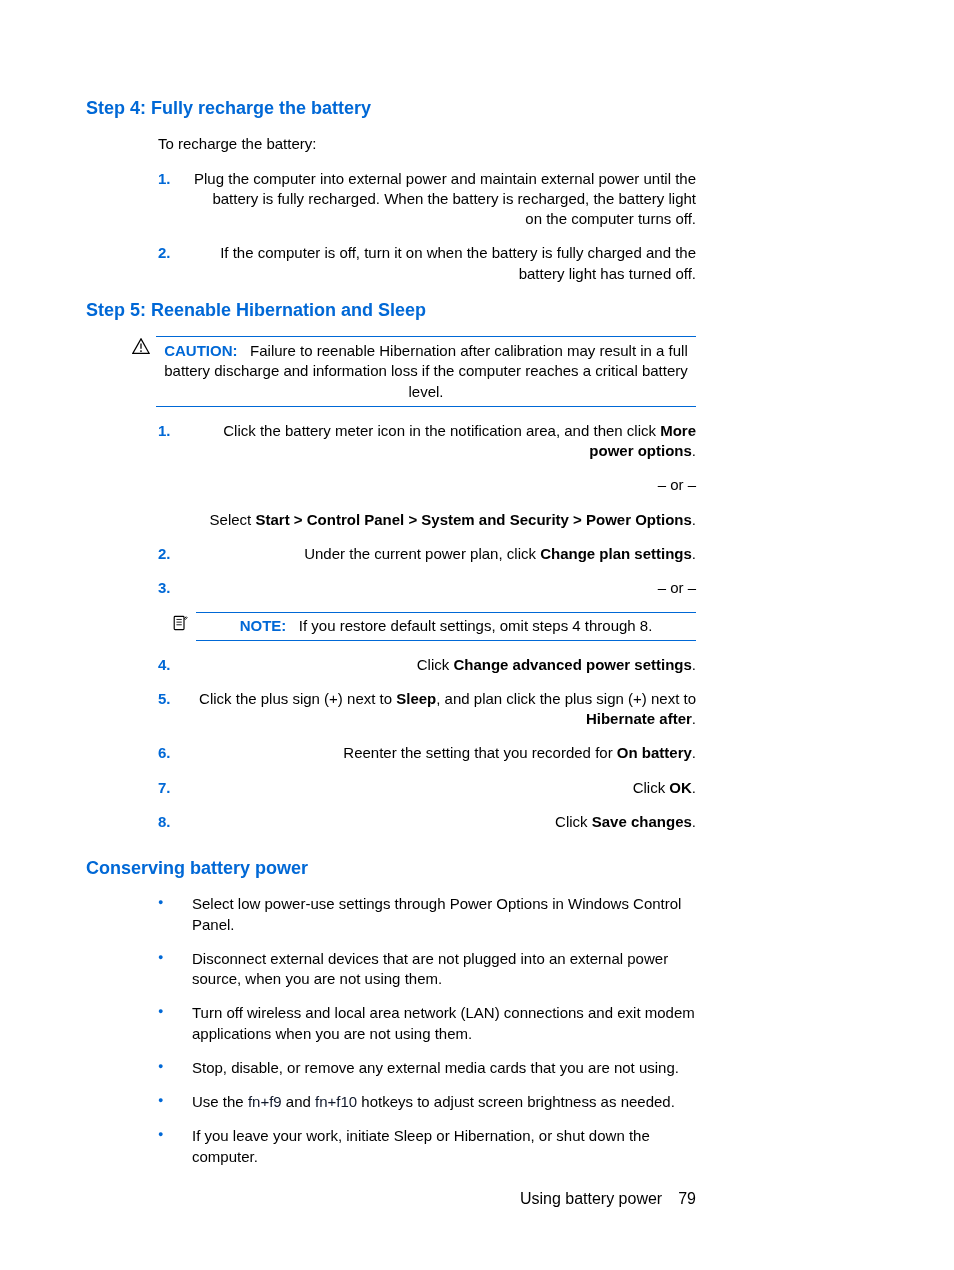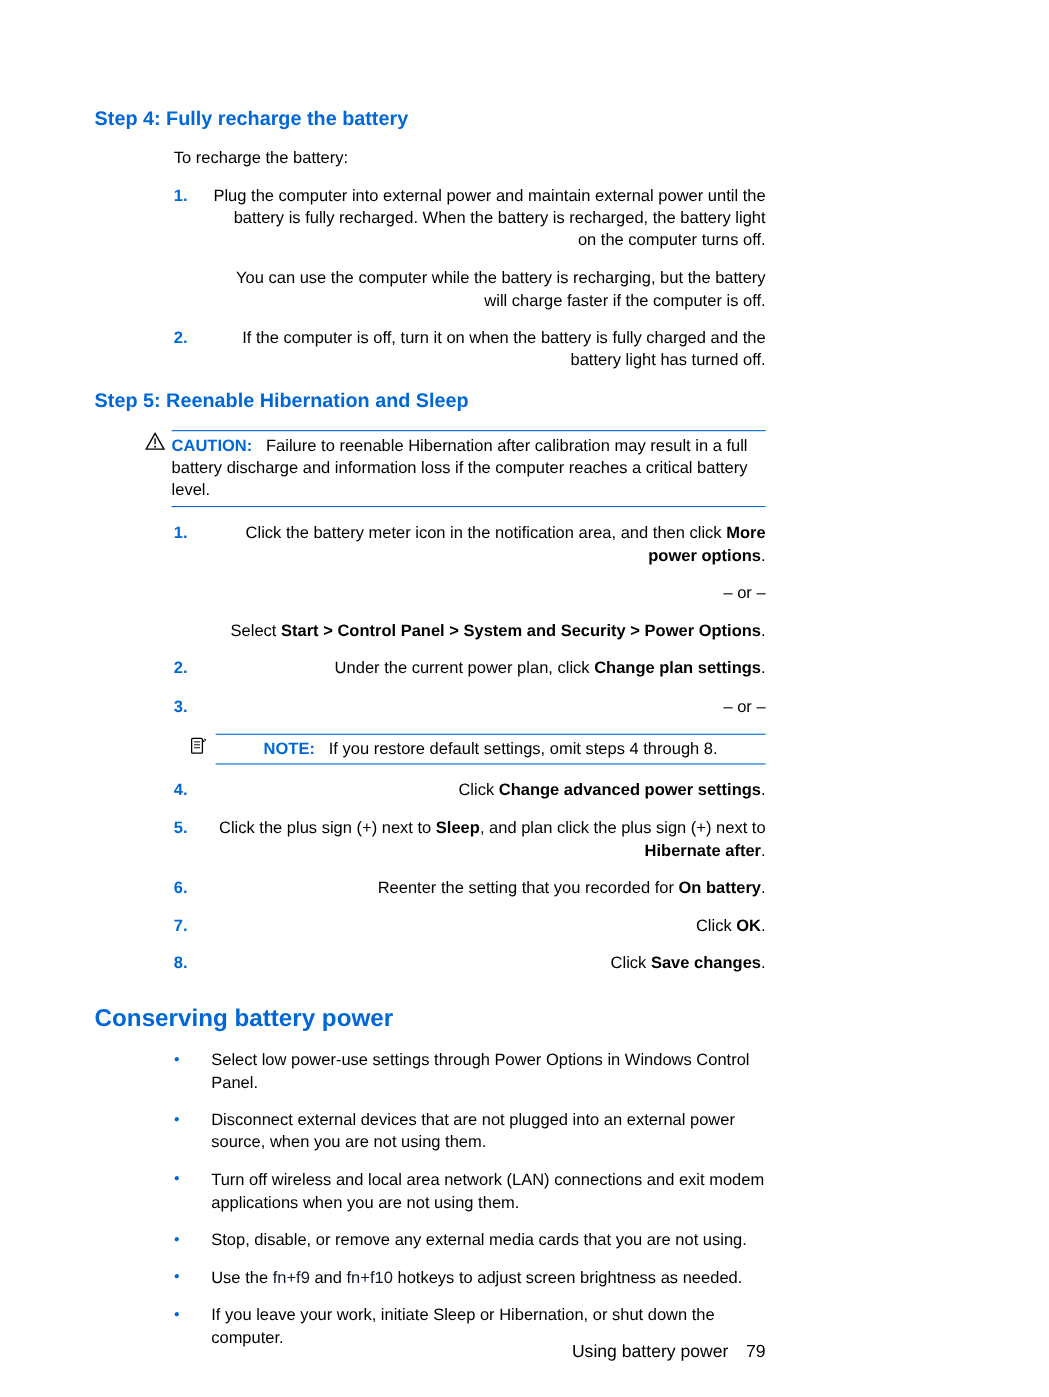--- a/index.html
+++ b/index.html
@@ -20,21 +20,21 @@
   }
   .h3 {
     color: #0068d6;
     font-weight: bold;
     font-size: 18px;
     margin: 0 0 14px 0;
   }
   .h2 {
     color: #0068d6;
     font-weight: bold;
-    font-size: 22px;
+    font-size: 18px;
     margin: 24px 0 14px 0;
   }
   .intro {
     margin: 0 0 14px 72px;
   }
   ol.numlist {
     list-style: none;
     margin: 0 0 0 72px;
     padding: 0;
   }
@@ -70,20 +70,21 @@
     color: #0068d6;
     position: absolute;
     left: 0;
     top: 2px;
     font-size: 9px;
   }
   .callout {
     margin: 10px 0 14px 46px;
     position: relative;
     padding-left: 24px;
+    text-align: center;
   }
   .callout .icon {
     position: absolute;
     left: 0;
     top: 2px;
     width: 18px;
     height: 16px;
   }
   .callout-body {
     border-top: 1px solid #0068d6;
@@ -123,21 +124,20 @@
 <body>
 
 <div class="page">
 
   <div class="h3">Step 4: Fully recharge the battery</div>
   <p class="intro">To recharge the battery:</p>
   <ol class="numlist">
     <li>
       <span class="num">1.</span>
       <p>Plug the computer into external power and maintain external power until the battery is fully recharged. When the battery is recharged, the battery light on the computer turns off.</p>
-      <p>You can use the computer while the battery is recharging, but the battery will charge faster if the computer is off.</p>
     </li>
     <li>
       <span class="num">2.</span>
       <p>If the computer is off, turn it on when the battery is fully charged and the battery light has turned off.</p>
     </li>
   </ol>
 
   <div class="h3">Step 5: Reenable Hibernation and Sleep</div>
 
   <div class="callout">

